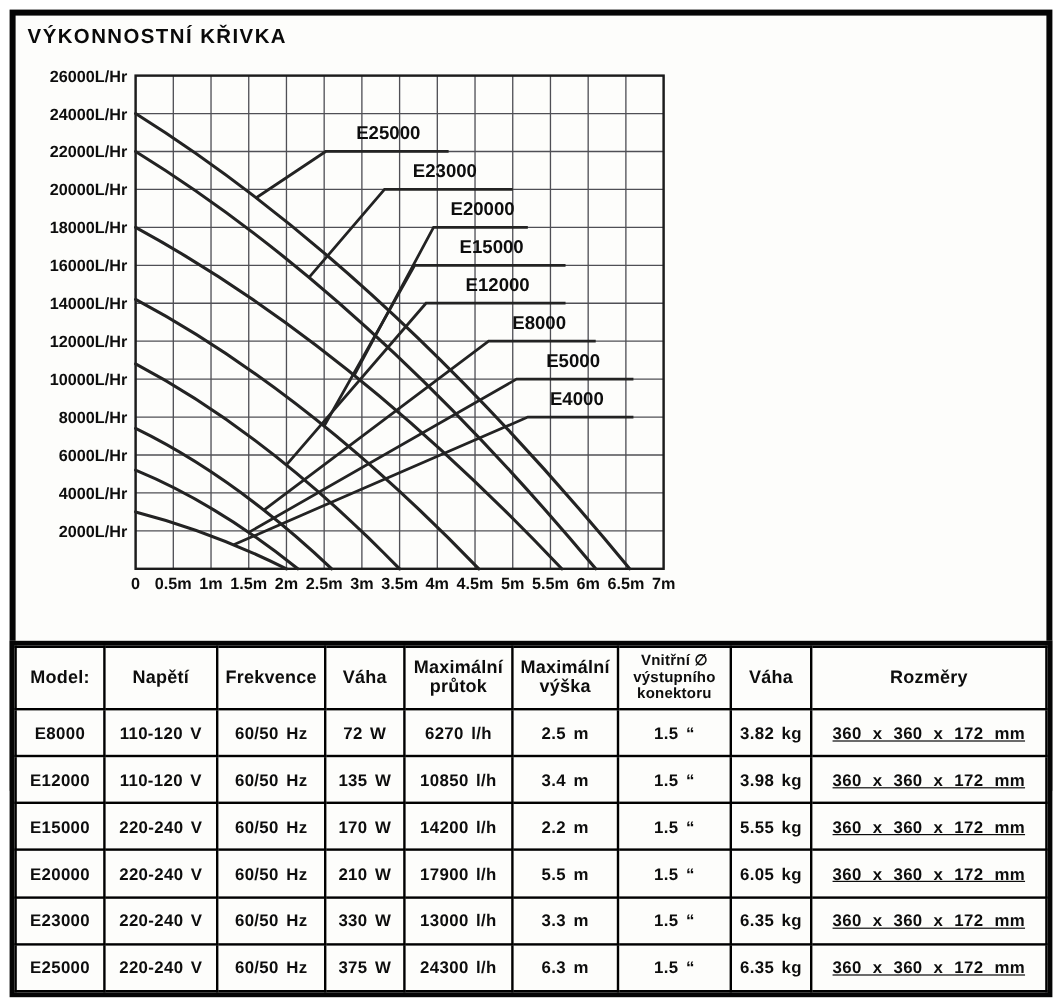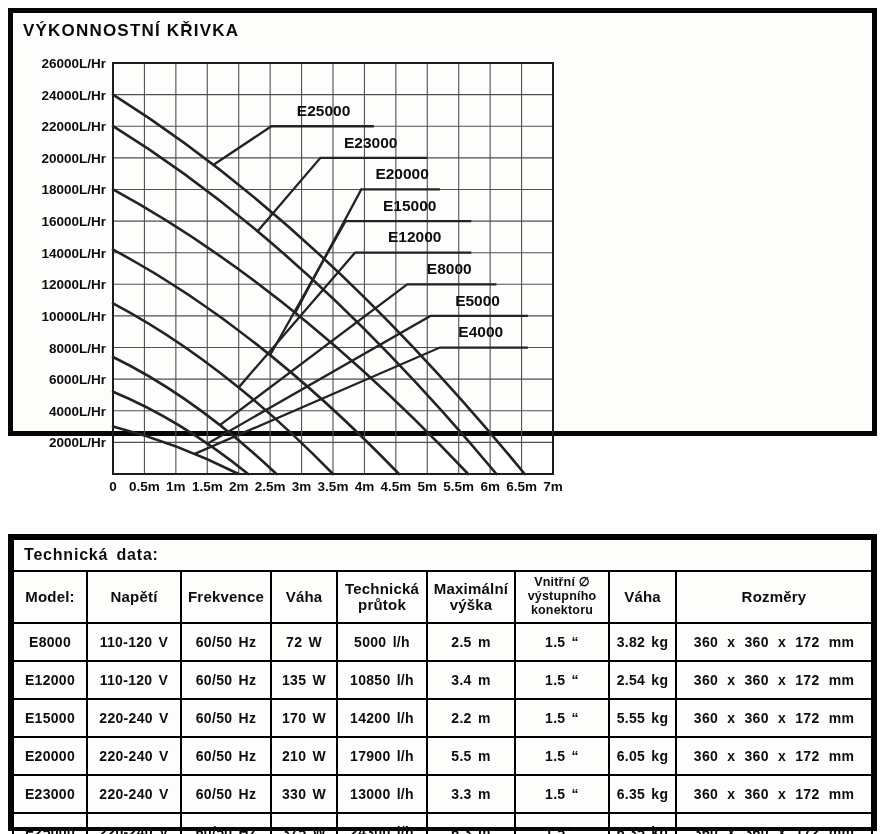--- a/index.html
+++ b/index.html
@@ -3,40 +3,40 @@
 <meta charset="utf-8">
 <style>
   html,body{margin:0;padding:0;}
   body{
     width:886px;height:834px;position:relative;background:#ffffff;
     font-family:"Liberation Sans", sans-serif;color:#111;
   }
   .panel{
     position:absolute;box-sizing:border-box;background:#fdfdfb;border:5px solid #050505;
   }
-  #chart-panel{left:8px;top:8px;width:869px;height:428px;}
+  #chart-panel{left:8px;top:8px;width:869px;height:651px;}
   #table-panel{left:8px;top:534px;width:869px;height:297px;border-width:4px;}
   .chart-title{
     position:absolute;left:10px;top:8px;font-size:17px;font-weight:bold;
     letter-spacing:1.2px;color:#0a0a0a;white-space:pre;
   }
   #perf-svg{position:absolute;left:0;top:0;}
   
   table{border-collapse:collapse;width:100%;height:100%;table-layout:fixed;}
   td,th{border:2px solid #000;font-weight:bold;text-align:center;vertical-align:middle;
         overflow:hidden;color:#0d0d0d;}
   .title-cell{
     text-align:left;font-size:16px;height:26px;padding:2px 4px 2px 10px;
     letter-spacing:0.8px;word-spacing:3px;
   }
   th{font-size:15px;line-height:1.1;height:48px;padding:1px 2px;letter-spacing:0.2px;}
   th.col0{font-size:15px;margin-top:34px;}
   th.col6{font-size:12.5px;}
   td{font-size:14px;height:34px;letter-spacing:0.3px;word-spacing:2px;}
-  td.col8{word-spacing:5px;}
+  td.col8{word-spacing:5px;text-decoration:underline;}
   col.col0{width:74px;} col.col1{width:94px;} col.col2{width:90px;}
   col.col3{width:66px;} col.col4{width:90px;} col.col5{width:88px;}
   col.col6{width:94px;} col.col7{width:67px;} col.col8{width:auto;}
 </style>
 </head>
 <body>
 
 <div class="panel" id="chart-panel">
   <div class="chart-title">VÝKONNOSTNÍ KŘIVKA</div>
   <svg id="perf-svg" width="859" height="494" viewBox="0 0 859 494">
@@ -132,55 +132,52 @@
         <col class="col2">
         <col class="col3">
       <col class="col4">
         <col class="col5">
         <col class="col6">
         <col class="col7">
         <col class="col8">
     </colgroup>
     <thead>
       <tr>
-        <td colspan="9" class="title-cell">Technická  data:</td>
-      </tr>
-      <tr>
           <th class="col0">Model:</th>
           <th class="col1">Napětí</th>
           <th class="col2">Frekvence</th>
           <th class="col3">Váha</th>
-          <th class="col4">Technická průtok</th>
+          <th class="col4">Maximální průtok</th>
           <th class="col5">Maximální výška</th>
           <th class="col6">Vnitřní ∅ výstupního konektoru</th>
           <th class="col7">Váha</th>
           <th class="col8">Rozměry</th>
         </tr>
     </thead>
     <tbody>
         <tr>
           <td class="col0">E8000</td>
           <td class="col1">110-120 V</td>
           <td class="col2">60/50 Hz</td>
           <td class="col3">72 W</td>
-          <td class="col4">5000 l/h</td>
+          <td class="col4">6270 l/h</td>
           <td class="col5">2.5 m</td>
           <td class="col6">1.5 “</td>
           <td class="col7">3.82 kg</td>
           <td class="col8">360 x 360 x 172 mm</td>
         </tr>
         <tr>
           <td class="col0">E12000</td>
           <td class="col1">110-120 V</td>
           <td class="col2">60/50 Hz</td>
           <td class="col3">135 W</td>
           <td class="col4">10850 l/h</td>
           <td class="col5">3.4 m</td>
           <td class="col6">1.5 “</td>
-          <td class="col7">2.54 kg</td>
+          <td class="col7">3.98 kg</td>
           <td class="col8">360 x 360 x 172 mm</td>
         </tr>
         <tr>
           <td class="col0">E15000</td>
           <td class="col1">220-240 V</td>
           <td class="col2">60/50 Hz</td>
           <td class="col3">170 W</td>
           <td class="col4">14200 l/h</td>
           <td class="col5">2.2 m</td>
           <td class="col6">1.5 “</td>

